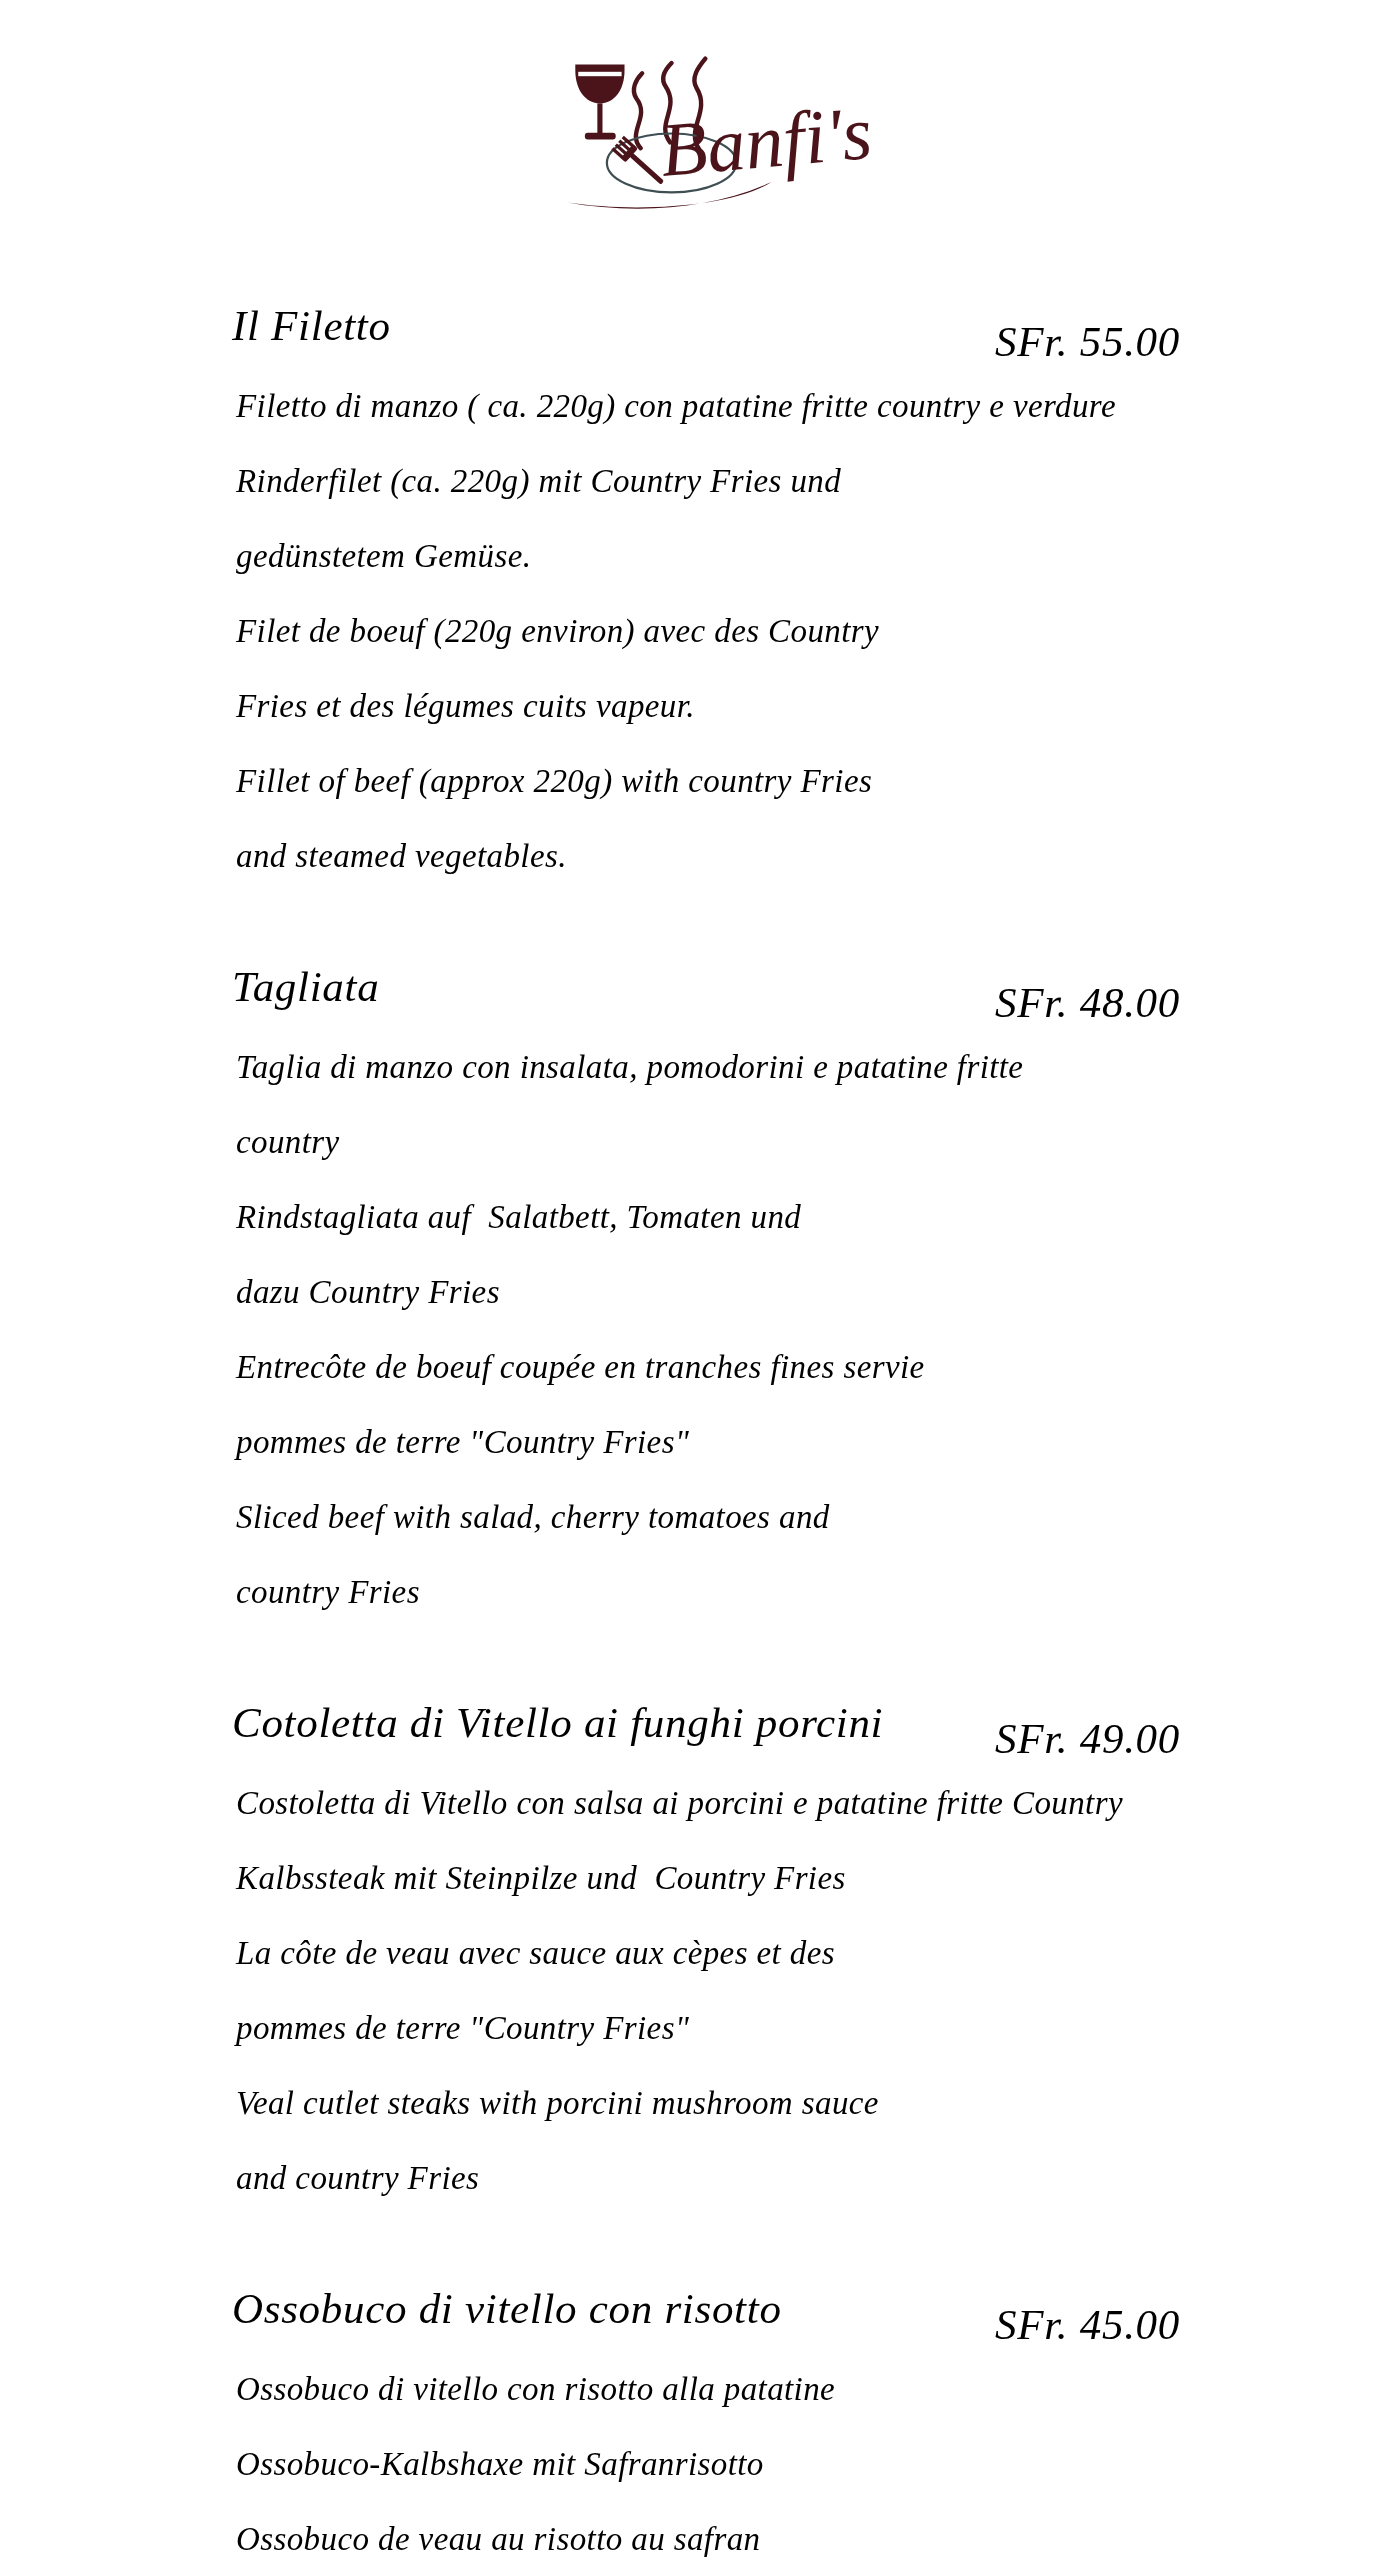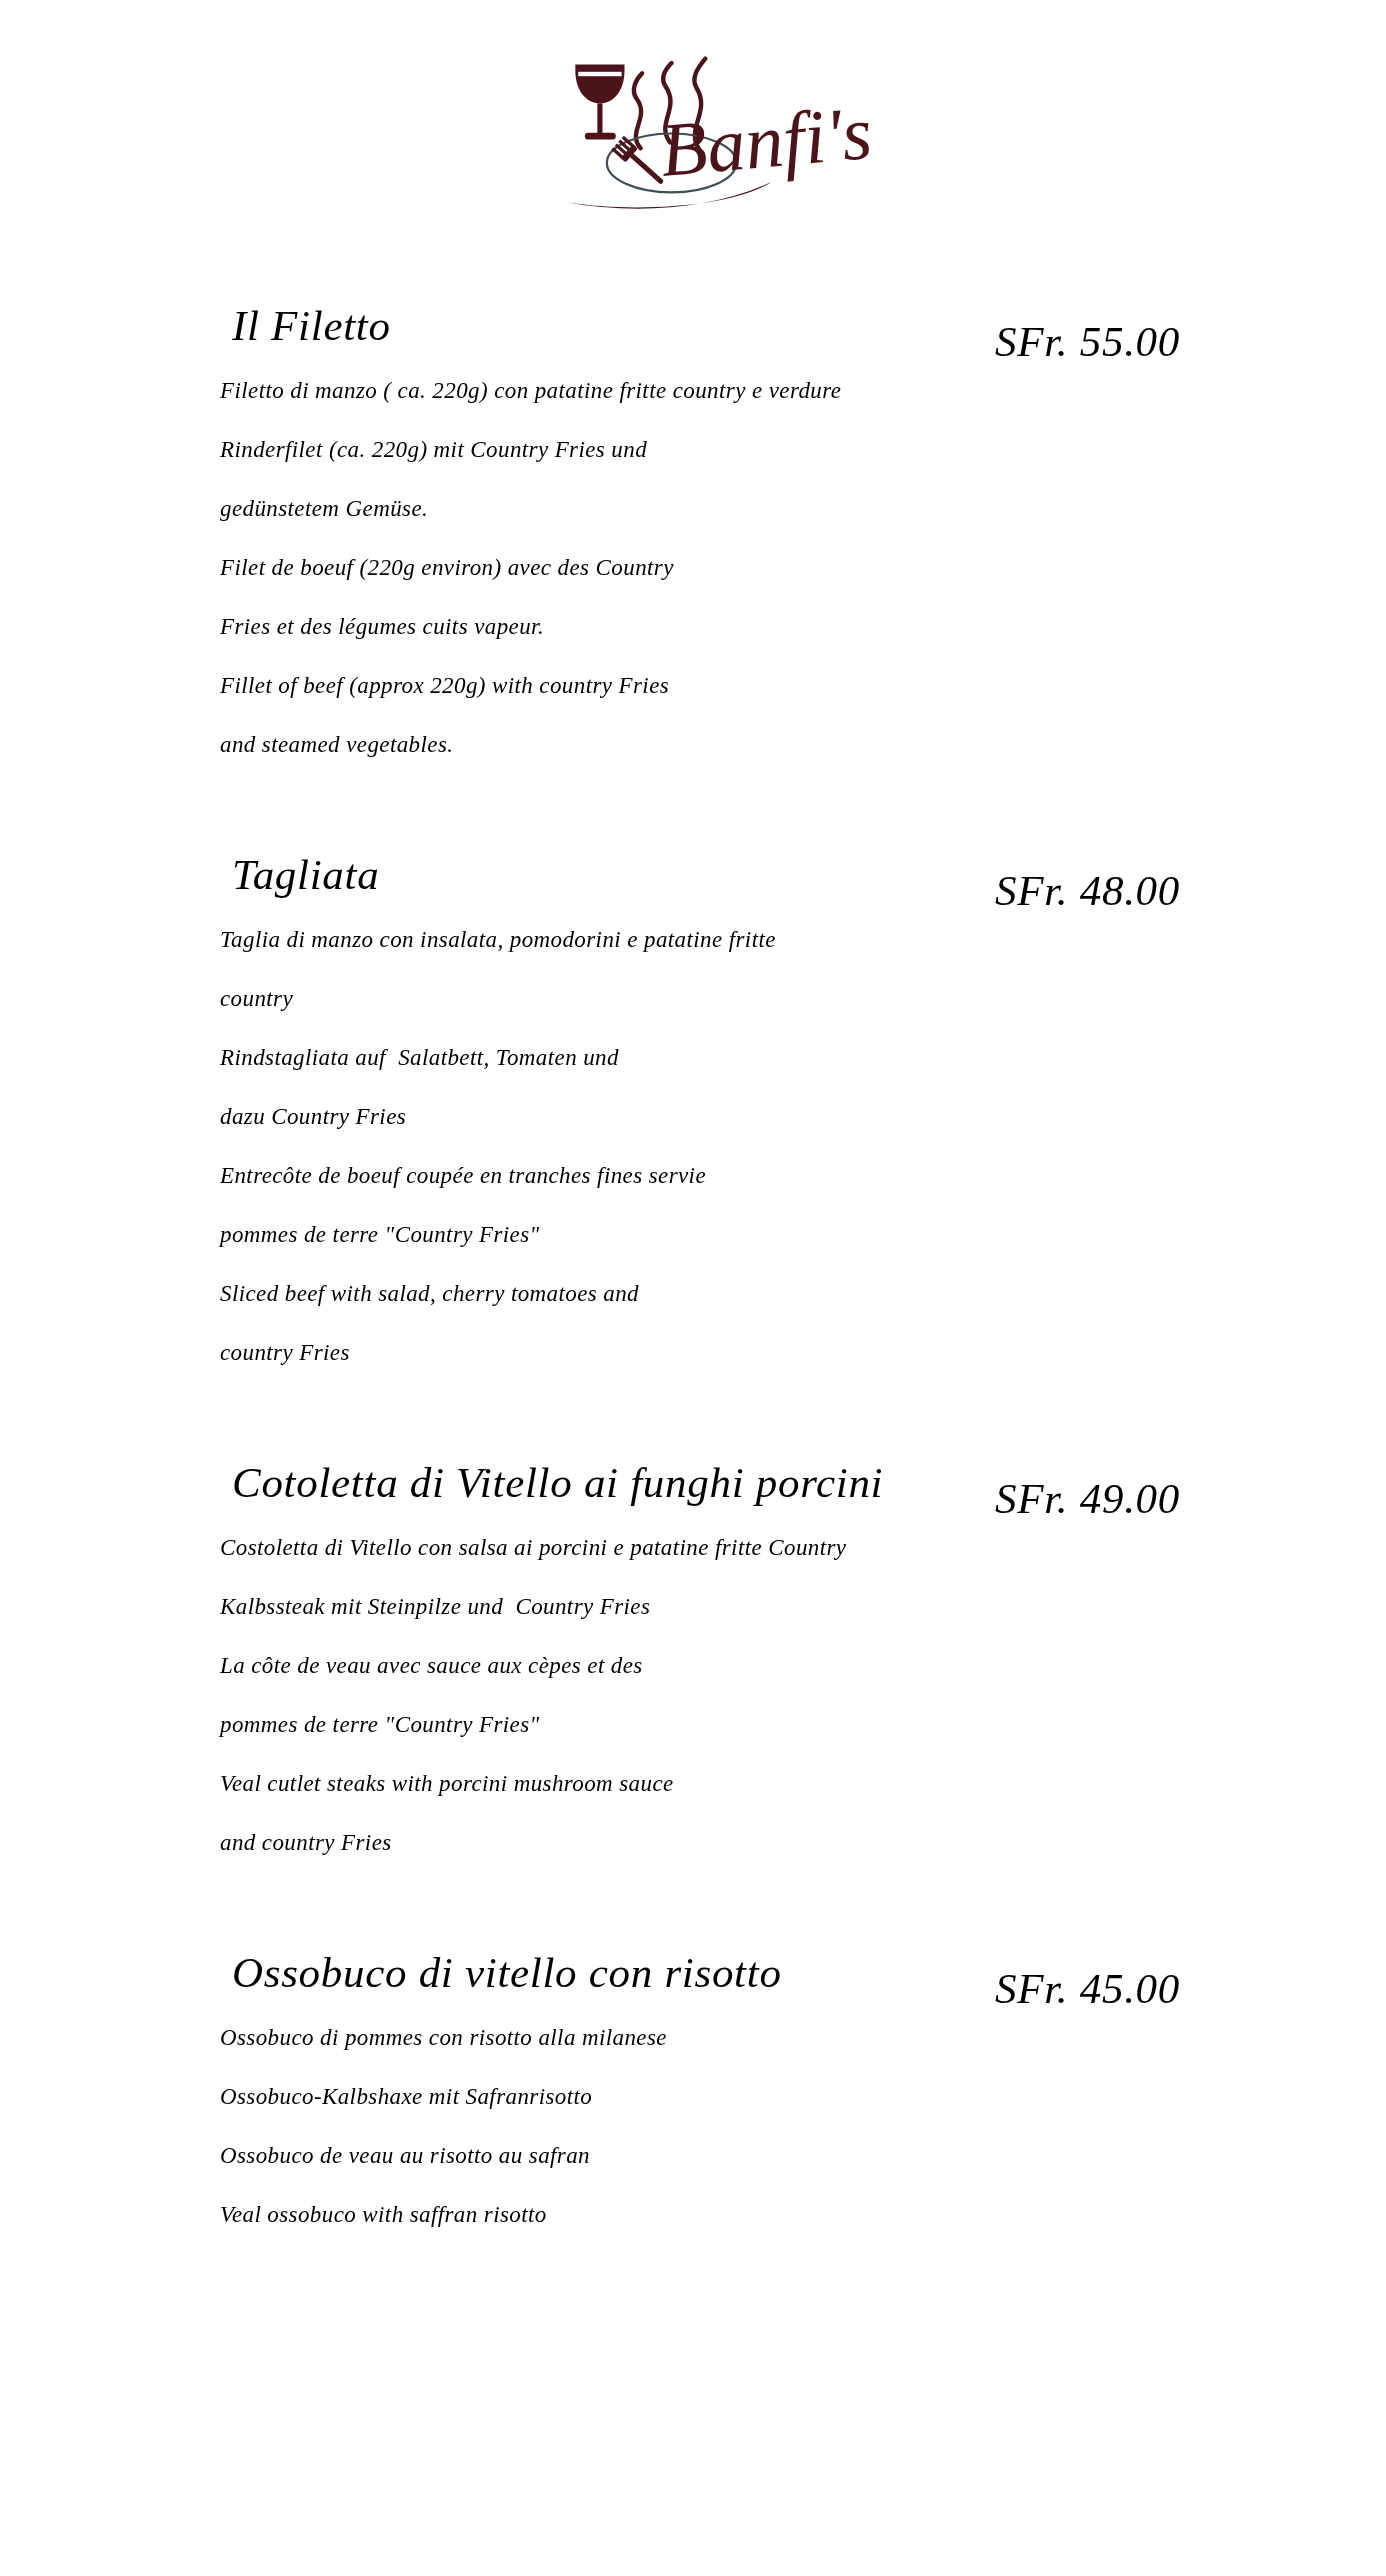--- a/index.html
+++ b/index.html
@@ -37,22 +37,22 @@
   }
   .price {
     position: absolute;
     left: 775px;
     top: 16px;
     font-size: 43px;
     letter-spacing: 0.7px;
     white-space: nowrap;
   }
   .line {
-    margin: 0;
-    font-size: 23px;
+    margin: 16px;
+    font-size: 33px;
     line-height: 59px;
     white-space: pre-wrap;
     letter-spacing: 0.4px;
   }
 </style>
 </head>
 <body>
 
 <div class="page">
 
@@ -129,21 +129,21 @@
       <p class="line">pommes de terre "Country Fries"</p>
       <p class="line">Veal cutlet steaks with porcini mushroom sauce</p>
       <p class="line">and country Fries</p>
     </section>
 
     <section class="item">
       <div class="row">
         <h2 class="name">Ossobuco di vitello con risotto</h2>
         <div class="price">SFr. 45.00</div>
       </div>
-      <p class="line">Ossobuco di pommes con risotto alla milanese</p>
+      <p class="line">Ossobuco di vitello con risotto alla patatine</p>
       <p class="line">Ossobuco-Kalbshaxe mit Safranrisotto</p>
       <p class="line">Ossobuco de veau au risotto au safran</p>
       <p class="line">Veal ossobuco with saffran risotto</p>
     </section>
 
   </div>
 </div>
 
 
 </body></html>

